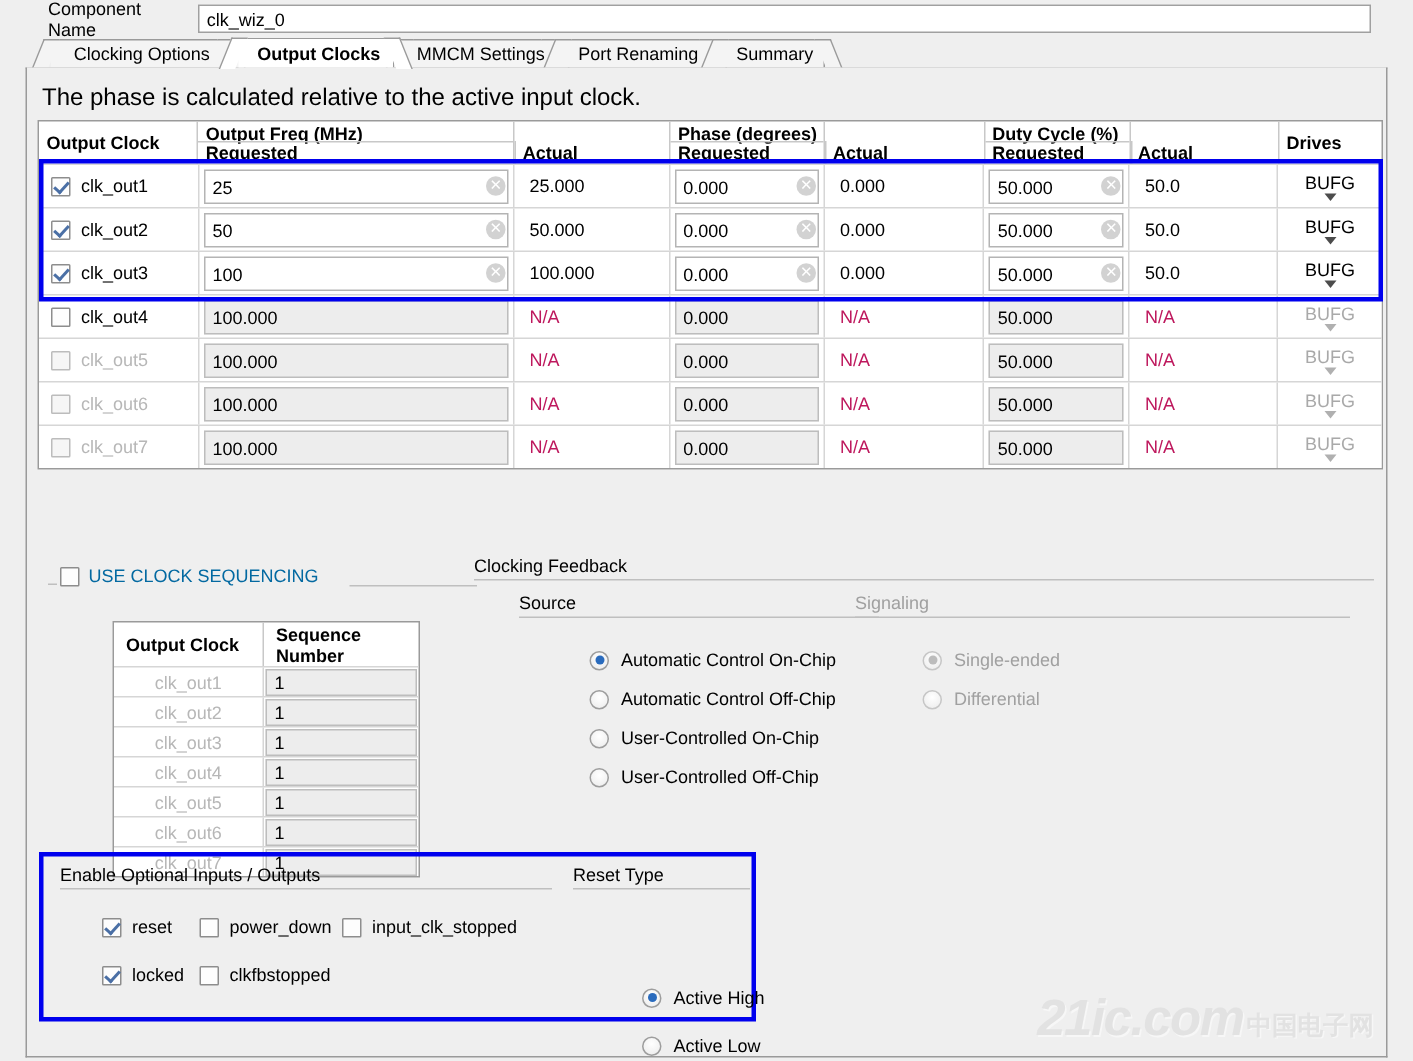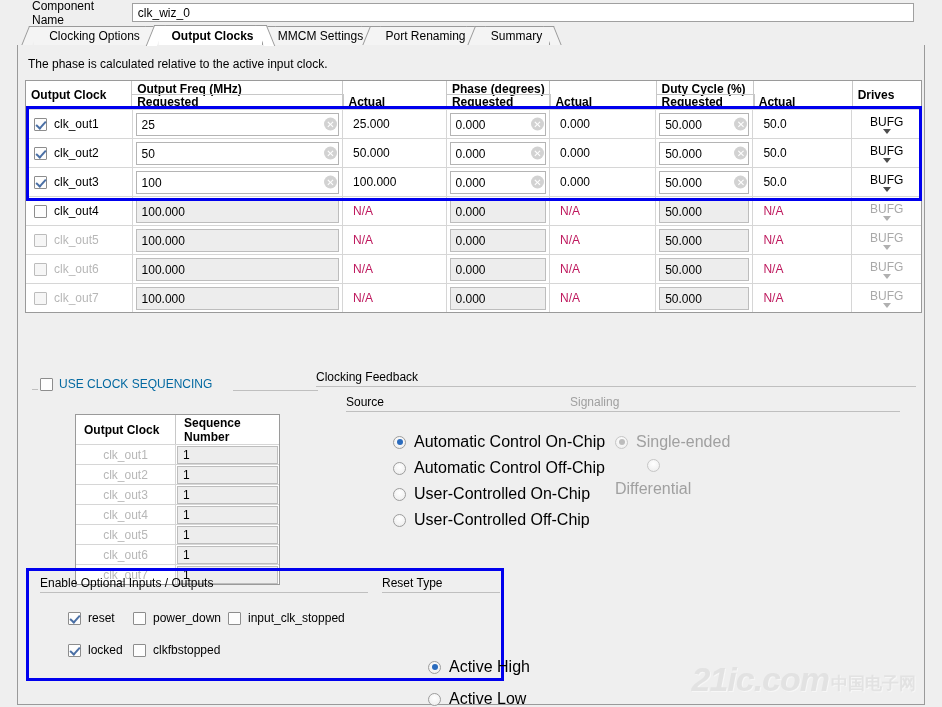--- a/index.html
+++ b/index.html
@@ -71,21 +71,21 @@
   #panel {
     position: absolute; left: 17px; top: 45px;
     width: 908px; height: 660px;
     background: #efefef;
     border: 1px solid #9a9a9a;
     border-top: none;
   }
 
   #hint {
     position: absolute; left: 10px; top: 12px;
-    font-size: 12px; color: #000;
+    font-size: 16px; color: #000;
   }
 
   
   #clk-table {
     position: absolute; left: 7px; top: 35px;
     width: 897px;
     border: 1px solid #9a9a9a;
     background: #ffffff;
   }
   .thead-row { display: flex; height: 28px; }
@@ -199,21 +199,21 @@
     position: absolute; left: 1px; top: 1px; width: 101px; height: 18px;
     background: #ededed; border: 1px solid #bdbdbd;
     display: flex; align-items: center; padding-left: 5px; font-size: 12px;
   }
 
   
   .grouplabel { position: absolute; font-size: 12px; color: #000; }
   .grouprule { position: absolute; height: 1px; background: #bfbfbf; }
   .grouplabel.dim { color: #a0a0a0; }
 
-  .radio-line { position: absolute; display: flex; align-items: center; gap: 8px; font-size: 16px; }
+  .radio-line { position: absolute; display: flex; align-items: center; gap: 8px; font-size: 12px; }
   .rad {
     width: 13px; height: 13px; flex: 0 0 13px; border-radius: 50%;
     border: 1px solid #9d9d9d;
     background: radial-gradient(circle at 50% 35%, #ffffff 0%, #f0f0f0 75%);
     position: relative;
   }
   .rad.on::after {
     content: ""; position: absolute; left: 50%; top: 50%;
     transform: translate(-50%,-50%);
     width: 6px; height: 6px; border-radius: 50%;
@@ -612,21 +612,21 @@
       <div class="radio-line" style="left: 375px; top: 466px; justify-content: space-between;">
         <span class="rad"></span>
         <span>User-Controlled Off-Chip</span>
       </div>
     </div>
   <div id="signaling-radios">
       <div class="radio-line dim" style="left: 597px; top: 388px;">
         <span class="rad on dim"></span>
         <span>Single-ended</span>
       </div>
-      <div class="radio-line dim" style="left: 597px; top: 414px; flex-direction: column;">
+      <div class="radio-line dim" style="left: 597px; top: 414px;">
         <span class="rad dim"></span>
         <span>Differential</span>
       </div>
     </div>
 
   <div class="hl" style="left:8px; top:523px; width:478px; height:113px;"></div>
 
   <div class="grouplabel" style="left:22px; top:531px;">Enable Optional Inputs / Outputs</div>
   <div class="grouprule" style="left:22px; top:547px; width:328px;"></div>
 

